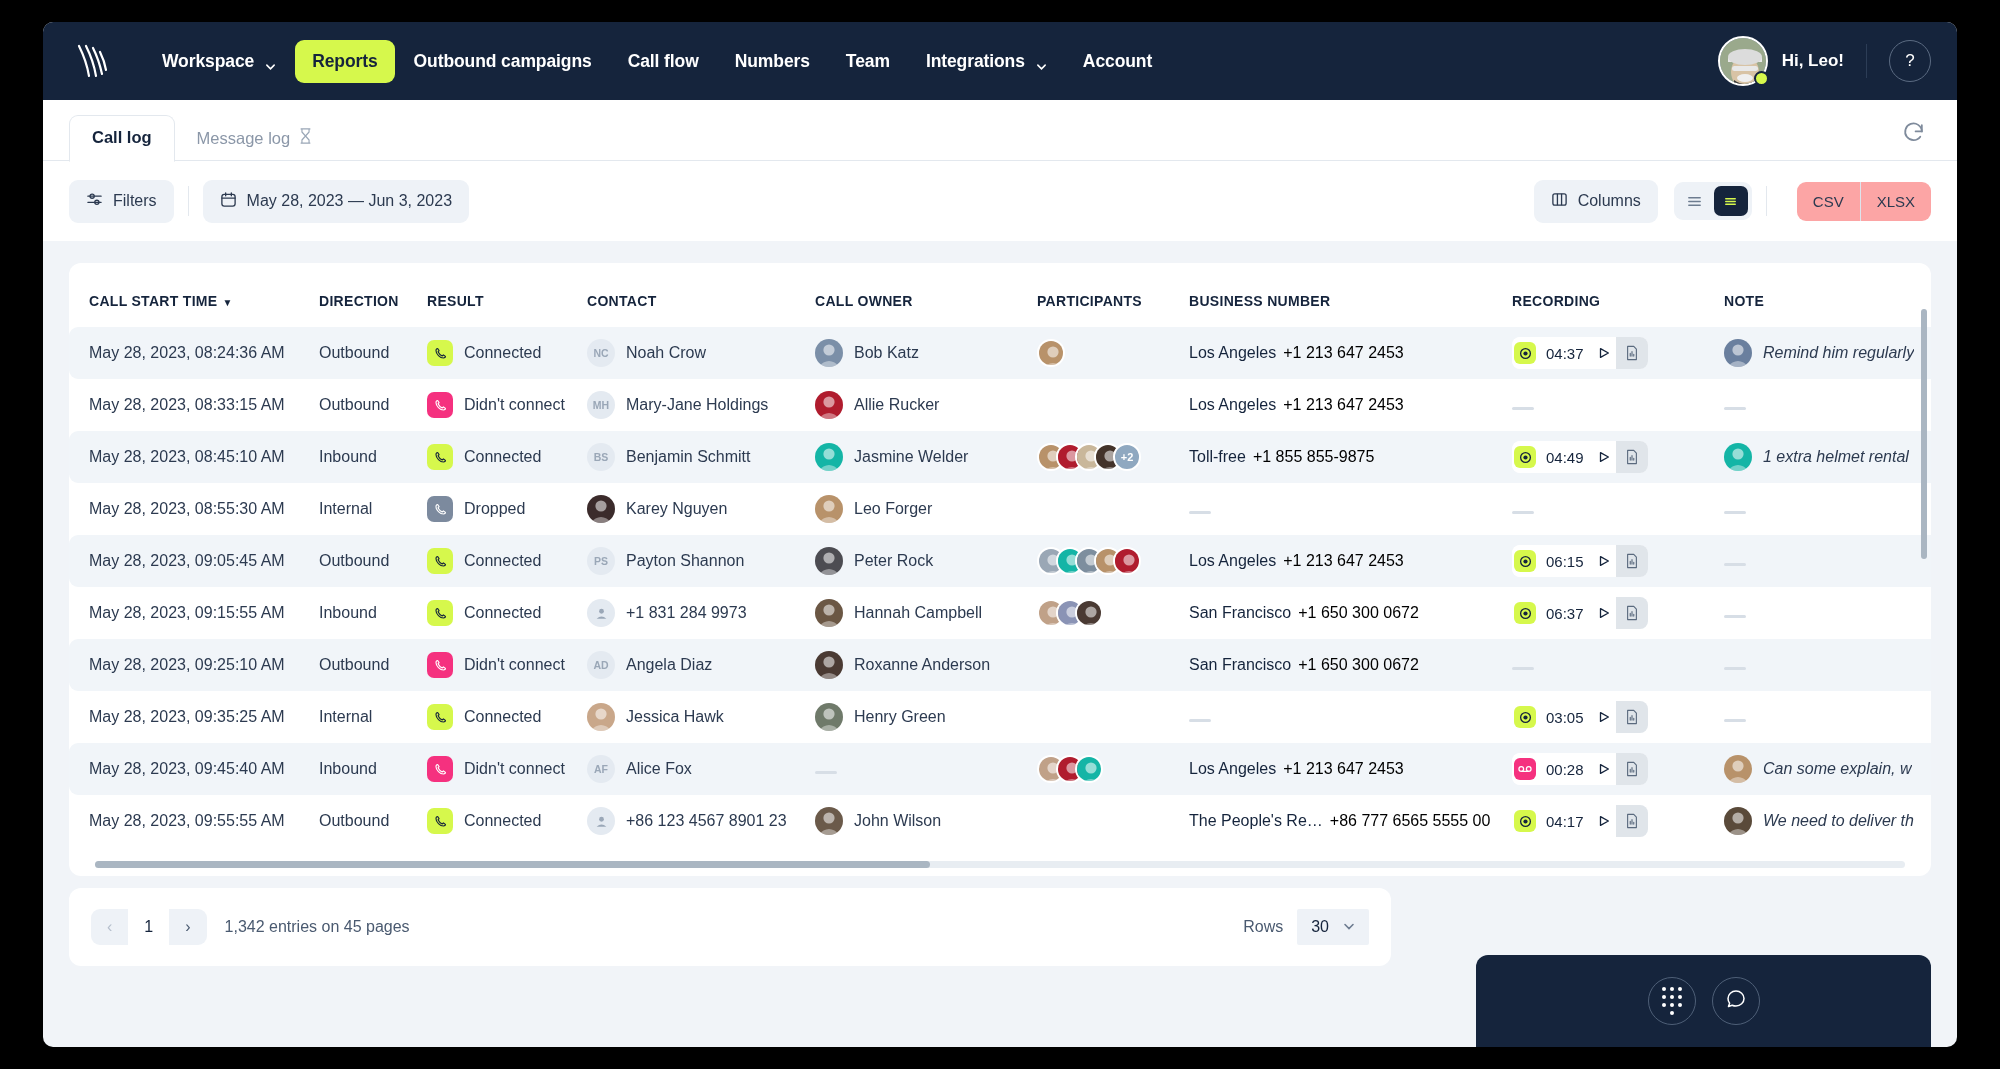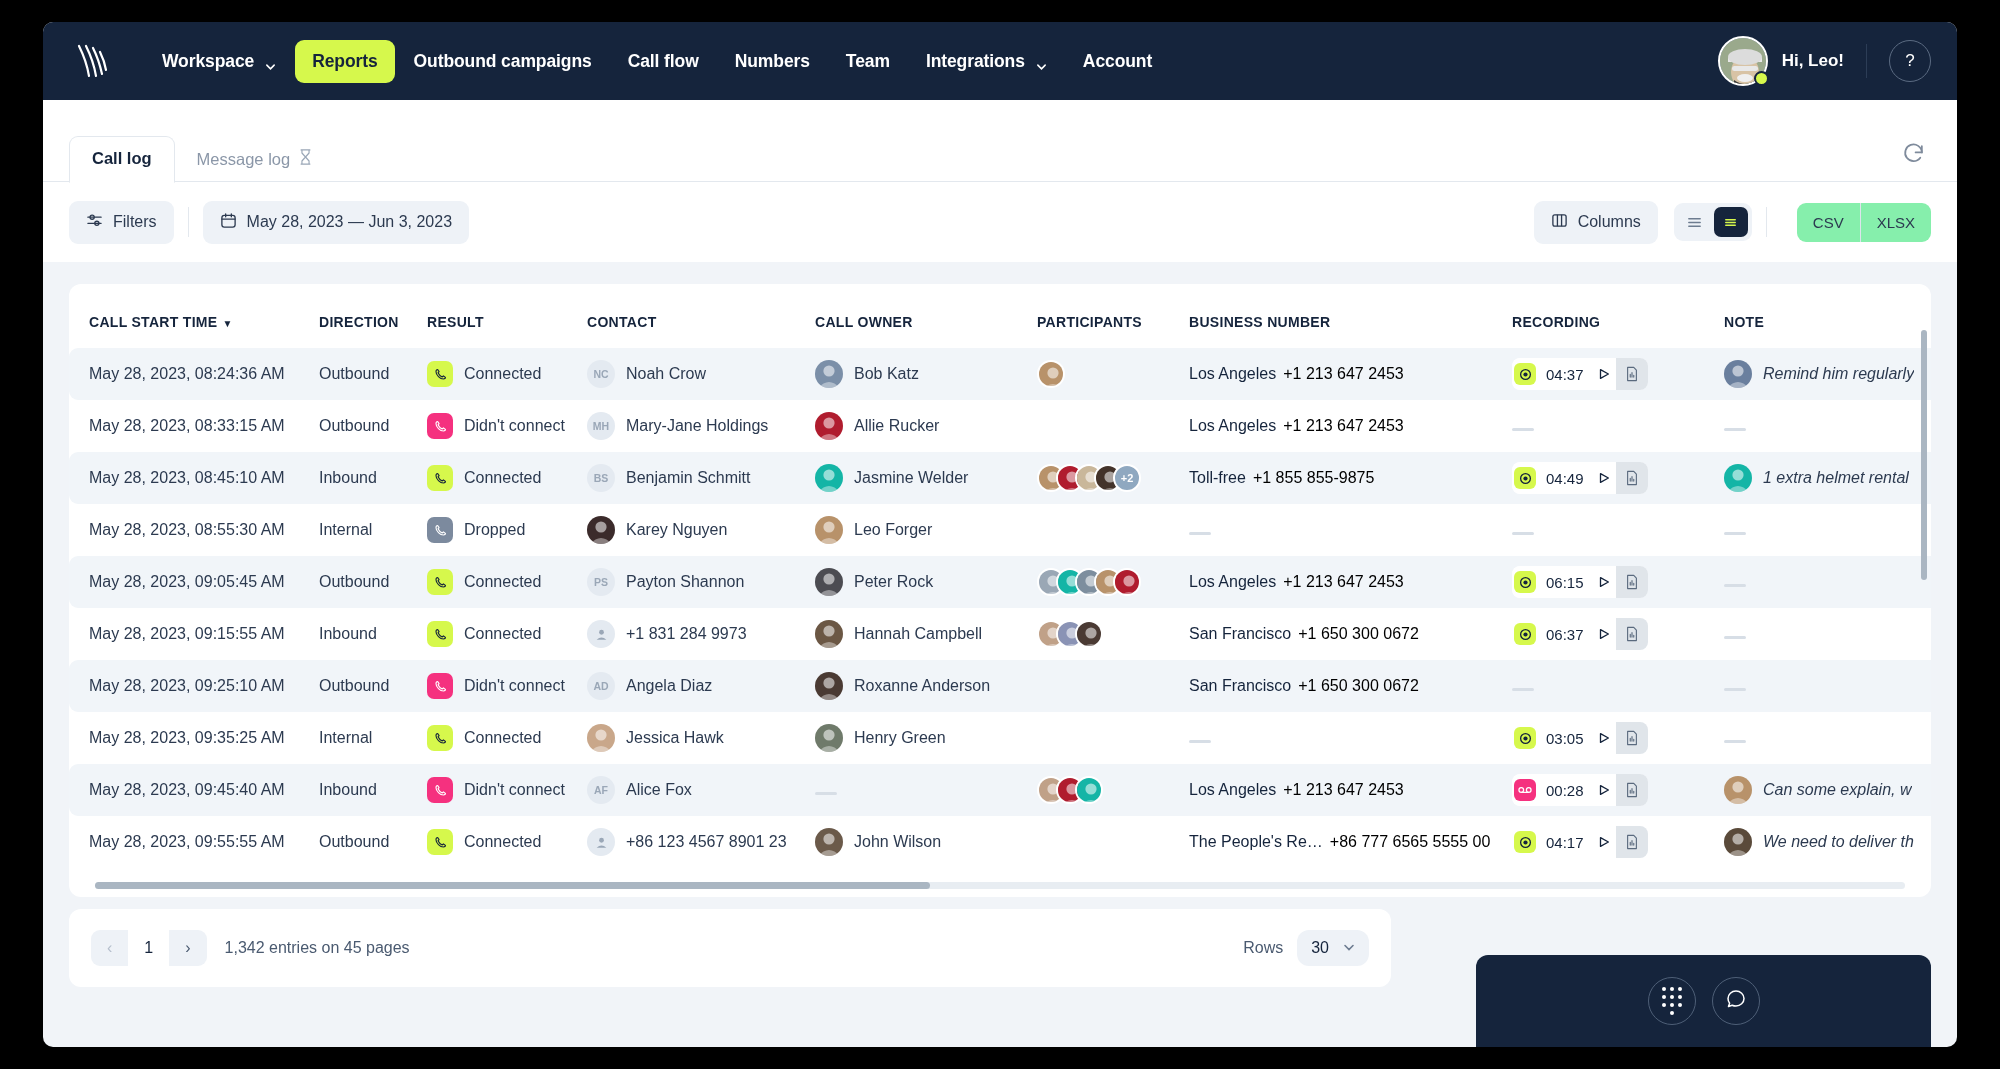--- a/index.html
+++ b/index.html
@@ -62,21 +62,21 @@
   .nav-sep { width:1px; height: 34px; background: #2c3d56; margin-right: 22px; }
   .help-btn {
     width: 42px; height: 42px; border-radius: 50%;
     border: 1.5px solid #5b6b82;
     display: flex; align-items: center; justify-content: center;
     color: #ffffff; font-size: 17px; cursor: pointer;
   }
 
   
   .tabsbar {
-    height: 82px; background: #fff;
+    height: 61px; background: #fff;
     display: flex; align-items: flex-end;
     padding: 0 26px; position: relative;
   }
   .tabsbar:after{
     content:""; position:absolute; left:0; right:0; bottom:0; height:1px; background:#e3e8ee;
   }
   .tab {
     padding: 0 22px 13px 22px;
     font-size: 16.5px; color: #8b97a8;
     cursor: pointer; position: relative; z-index:2;
@@ -109,21 +109,21 @@
   }
   .vsep { width:1px; height:30px; background:#e3e8ee; margin: 0 14px; }
   .right-tools { position: absolute; right: 26px; display:flex; align-items:center; gap: 0; }
   .viewtoggle {
     background: #eef2f7; border-radius: 9px; padding: 4px;
     display:flex; align-items:center; gap: 2px; margin-left: 16px;
   }
   .vt-btn { width: 34px; height: 30px; border-radius: 7px; display:flex; align-items:center; justify-content:center; cursor:pointer; }
   .vt-btn.on { background: #15243c; }
   .expgroup {
-    background:#86efac; border-radius:9px; display:flex; align-items:center;
+    background:#fca5a5; border-radius:9px; display:flex; align-items:center;
     margin-left: 16px; overflow:hidden;
   }
   .exp { padding: 11px 16px; font-size: 15px; color:#2c3a50; cursor:pointer; }
   .exp + .exp { border-left: 1px solid #dde4ec; }
 
   
   .card {
     margin: 22px 26px 0 26px;
     background: #fff; border-radius: 12px;
     position: relative; height: 613px; overflow: hidden;
@@ -200,21 +200,21 @@
     position: relative; width: 1322px;
   }
   .pager { display:flex; align-items:center; background:#eef2f7; border-radius:9px; overflow:hidden; }
   .pg { padding: 9px 16px; font-size:16px; color:#4a5a70; cursor:pointer; }
   .pg.num { background:#fff; color:#15243c; }
   .pg.dim { color:#b5bfcc; }
   .entries { margin-left: 18px; font-size:16px; color:#4a5a70; }
   .rowsel { position:absolute; right: 22px; display:flex; align-items:center; gap:14px; }
   .rowlabel { font-size:16px; color:#4a5a70; }
   .rowbox {
-    background:#eef2f7; border-radius:12px; padding: 9px 14px;
+    background:#eef2f7; border-radius:2px; padding: 9px 14px;
     display:flex; align-items:center; gap:14px; font-size:16px; color:#15243c; cursor:pointer;
   }
   .dialer {
     position:absolute; right: 26px; bottom: 0;
     width: 455px; height: 92px; background:#15243c;
     border-radius: 12px 12px 0 0;
     display:flex; align-items:center; justify-content:center; gap: 16px;
   }
   .dbtn {
     width: 48px; height: 48px; border-radius:50%;

